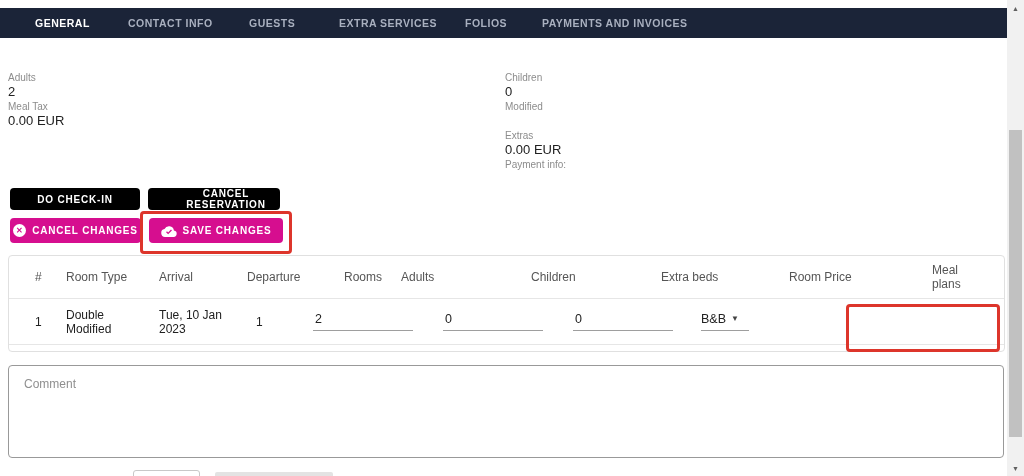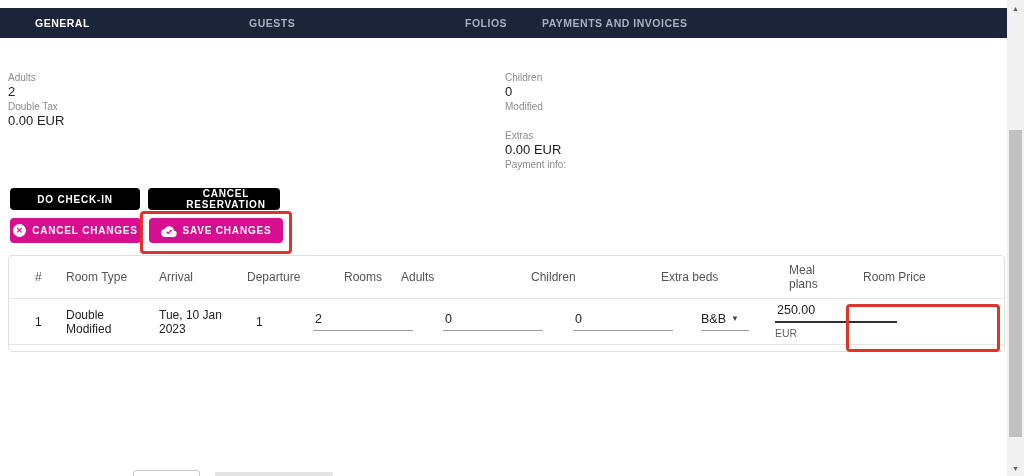--- a/index.html
+++ b/index.html
@@ -81,32 +81,34 @@
   .sb-up { top:0; } .sb-down { bottom:0; }
   .sb-thumb { position:absolute; left:2px; top:130px; width:13px; height:307px; background:#c1c1c1; cursor:pointer; }
 </style>
 </head>
 <body>
 
 <div class="screen">
 
   <nav class="topnav">
     <span class="tab t0 active">GENERAL</span>
+    <span class="tab t1">CONTACT INFO</span>
     <span class="tab t2">GUESTS</span>
+    <span class="tab t3">EXTRA SERVICES</span>
     <span class="tab t4">FOLIOS</span>
     <span class="tab t5">PAYMENTS AND INVOICES</span>
   </nav>
 
   <div class="info-col left">
     <div class="pair">
       <div class="flabel">Adults</div>
       <div class="fvalue">2</div>
     </div>
     <div class="pair">
-      <div class="flabel">Double Tax</div>
+      <div class="flabel">Meal Tax</div>
       <div class="fvalue">0.00 EUR</div>
     </div>
   </div>
 
   <div class="info-col right">
     <div class="pair">
       <div class="flabel">Children</div>
       <div class="fvalue">0</div>
     </div>
     <div class="pair">
@@ -147,24 +149,24 @@
   <div class="card">
     <div class="trow thead">
       <div class="cell c-num">#</div>
       <div class="cell c-type">Room Type</div>
       <div class="cell c-arr">Arrival</div>
       <div class="cell c-dep">Departure</div>
       <div class="cell c-rooms">Rooms</div>
       <div class="cell c-adults">Adults</div>
       <div class="cell c-children">Children</div>
       <div class="cell c-extra">Extra beds</div>
+      <div class="cell c-price">Room Price</div>
       <div class="cell c-meal">
         <span class="wrap-narrow">Meal plans</span>
       </div>
-      <div class="cell c-price">Room Price</div>
     </div>
     <div class="trow tbody">
       <div class="cell c-num">1</div>
       <div class="cell c-type">Double Modified</div>
       <div class="cell c-dep">Tue, 10 Jan 2023</div>
       <div class="cell c-rooms">1</div>
       <div class="cell c-adults">
         <input class="cellinput" value="2" style="">
       </div>
       <div class="cell c-children">
@@ -172,27 +174,24 @@
       </div>
       <div class="cell c-extra">
         <input class="cellinput" value="0" style="">
       </div>
       <div class="cell c-meal">
         <span class="mealsel">
           <span>B&amp;B</span>
           <span class="caret">▼</span>
         </span>
       </div>
-      <div class="cell c-price">
-        <input class="priceinput" value="250.00" style="">
-        <div class="cursuffix">EUR</div>
-      </div>
-    </div>
-  </div>
-
+    </div>
+  </div>
+
+  <textarea class="comment" placeholder="Comment" style=""></textarea>
 
   <div class="partial1"></div>
   <div class="partial2"></div>
 
   <div class="scrollbar">
     <div class="sb-arrow sb-up">▲</div>
     <div class="sb-thumb"></div>
     <div class="sb-arrow sb-down">▼</div>
   </div>
 

